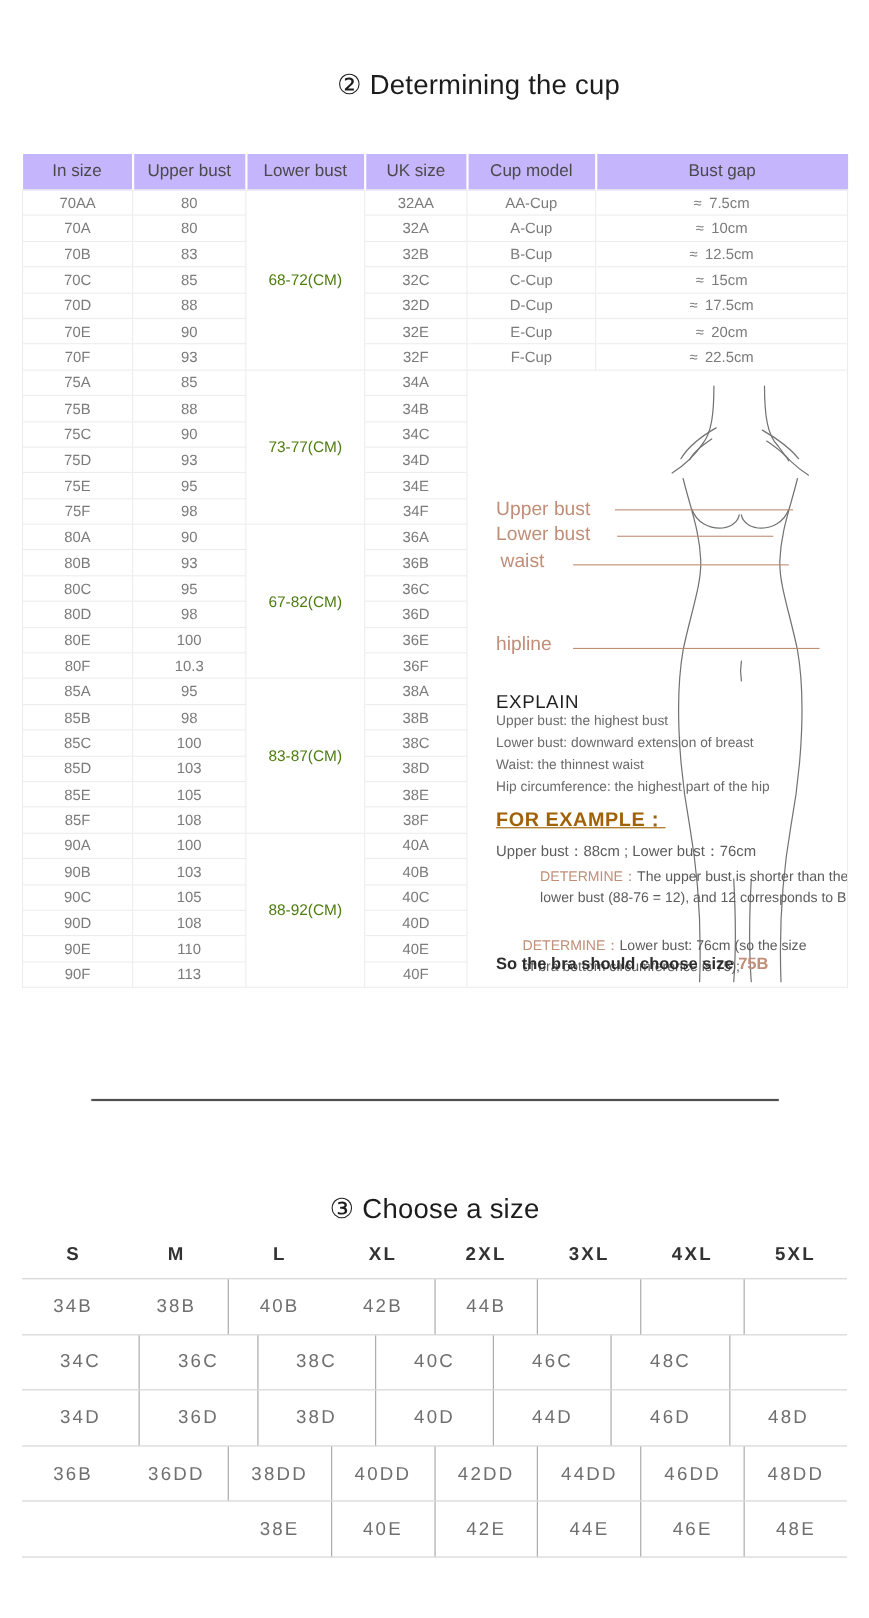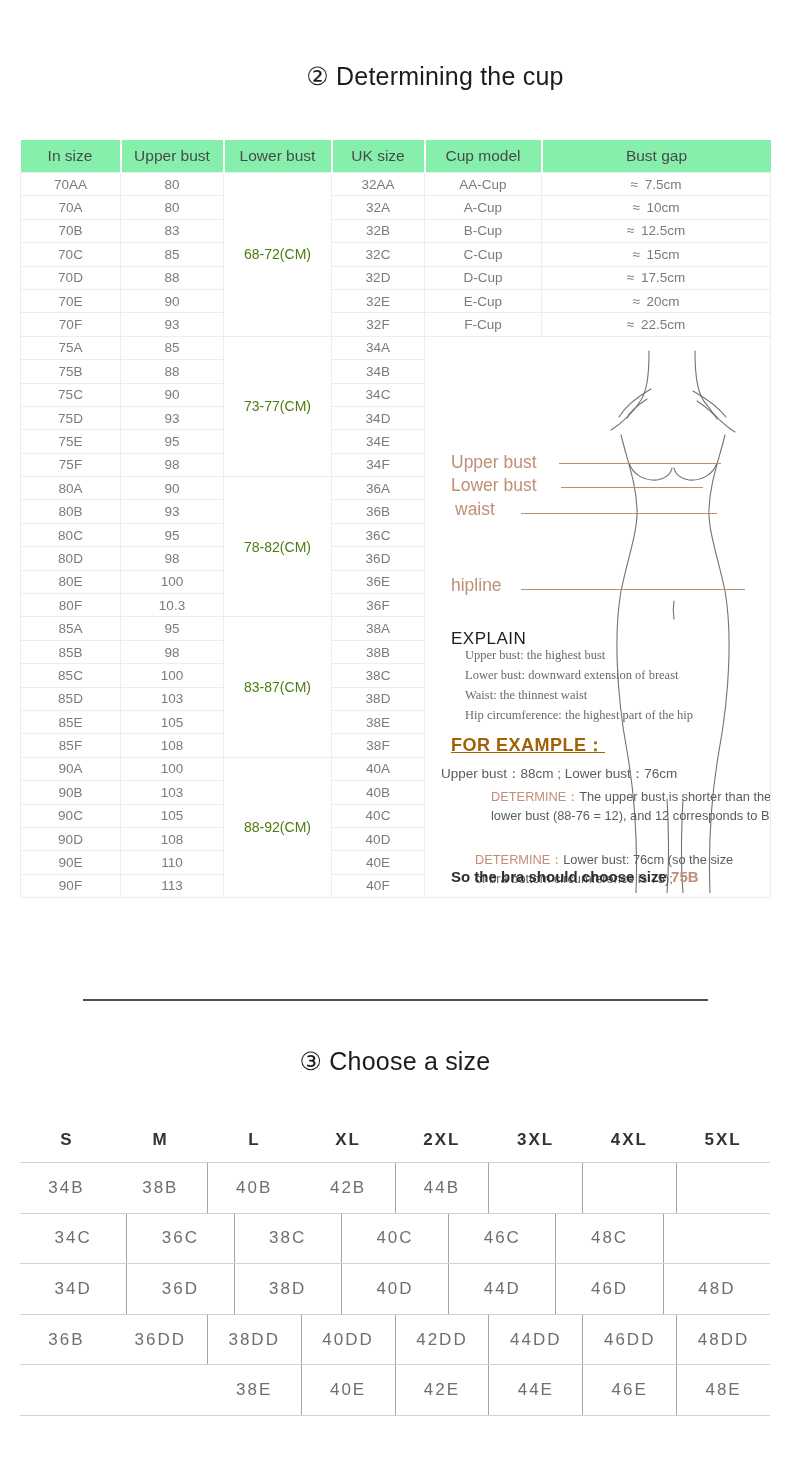--- a/index.html
+++ b/index.html
@@ -6,49 +6,49 @@
   body {
     width:790px; height:1471px; position:relative; background:#ffffff;
     font-family:"Liberation Sans", sans-serif;
     -webkit-font-smoothing:antialiased;
   }
   .sec-title {
     position:absolute; left:0; width:790px; text-align:center;
     font-size:25px; color:#1c1c1c; letter-spacing:0.2px;
   }
   #title-cup  { top:62px;padding-left:40px; }
-  #title-size { top:1047px;text-align:center; }
+  #title-size { top:1084px;text-align:center; }
 
   
   #cup-table {
     position:absolute; left:20px; top:140px; width:750px;
     border-collapse:collapse; table-layout:fixed;
   }
   #cup-table col.c1{width:100px}  #cup-table col.c2{width:103px}
   #cup-table col.c3{width:108px}  #cup-table col.c4{width:93px}
   #cup-table col.c5{width:117px}  #cup-table col.c6{width:229px}
   #cup-table th {
-    background:#86efac; height:32px; font-weight:normal;
+    background:#c4b5fd; height:32px; font-weight:normal;
     font-size:15.5px; color:#4a4a4a; border-left:2px solid #ffffff; padding:0;
   }
   #cup-table th:first-child { border-left:none; }
   #cup-table td {
     border:1px solid #ededed; text-align:center; vertical-align:middle;
     font-size:13.5px; color:#7b7b7b; padding:0; height:22.4px; overflow:hidden;
   }
   #cup-table td.band { font-size:14px; color:#4d7c0f; }
   #cup-table td.fig-cell { position:relative; padding:0; }
 
   .fig-wrap { position:absolute; inset:0; overflow:hidden; }
   .fig-label { position:absolute; color:#c18e78; font-size:17.5px; white-space:nowrap; }
   .m-line { position:absolute; height:1px; background:#bd8e74; }
   .explain-heading { position:absolute; left:26px; top:292px; font-size:17px; color:#1f1f1f; letter-spacing:0.5px; }
-  .explain-lines { position:absolute; left:40px; top:308px; width:312px; font-size:12.5px; color:#6a6a6a; line-height:20px; text-align:left;font-family:Liberation Serif, serif; }
+  .explain-lines { position:absolute; left:26px; top:308px; width:312px; font-size:12.5px; color:#6a6a6a; line-height:20px; text-align:left; }
   .for-example { position:absolute; left:26px; top:396px; font-size:18px; font-weight:bold; color:#a16207; letter-spacing:0.5px;text-decoration:underline; }
-  .ex-line1 { position:absolute; left:16px; top:428px; font-size:13.5px; color:#5c5c5c; white-space:nowrap; }
+  .ex-line1 { position:absolute; left:26px; top:428px; font-size:13.5px; color:#5c5c5c; white-space:nowrap; }
   .ex-para { position:absolute; left:26px; width:330px; font-size:12.8px; line-height:19.5px; color:#5c5c5c; text-align:left; margin:0; }
   .ex-para .det-label { color:#c18e78; }
   .ex-para .det-text { white-space:pre-line; }
   #ex-det1 { top:450px;margin-left:40px; }
   #ex-det2 { top:513px;margin-left:24px; }
   .ex-conclusion { position:absolute; left:26px; top:531px; font-size:15px; font-weight:bold; color:#2d2d2d; white-space:nowrap; }
   .ex-conclusion .size-hl { color:#c18e78; }
   #body-svg { position:absolute; left:176px; top:10px; }
 
   
@@ -217,21 +217,21 @@
     </tr>
     <tr>
       <td>75F</td>
       <td>98</td>
       <td>34F</td>
     </tr>
 
     <tr>
       <td>80A</td>
       <td>90</td>
-      <td class="band" rowspan="6">78-82(CM)</td>
+      <td class="band" rowspan="6">67-82(CM)</td>
       <td>36A</td>
     </tr>
     <tr>
       <td>80B</td>
       <td>93</td>
       <td>36B</td>
     </tr>
     <tr>
       <td>80C</td>
       <td>95</td>

